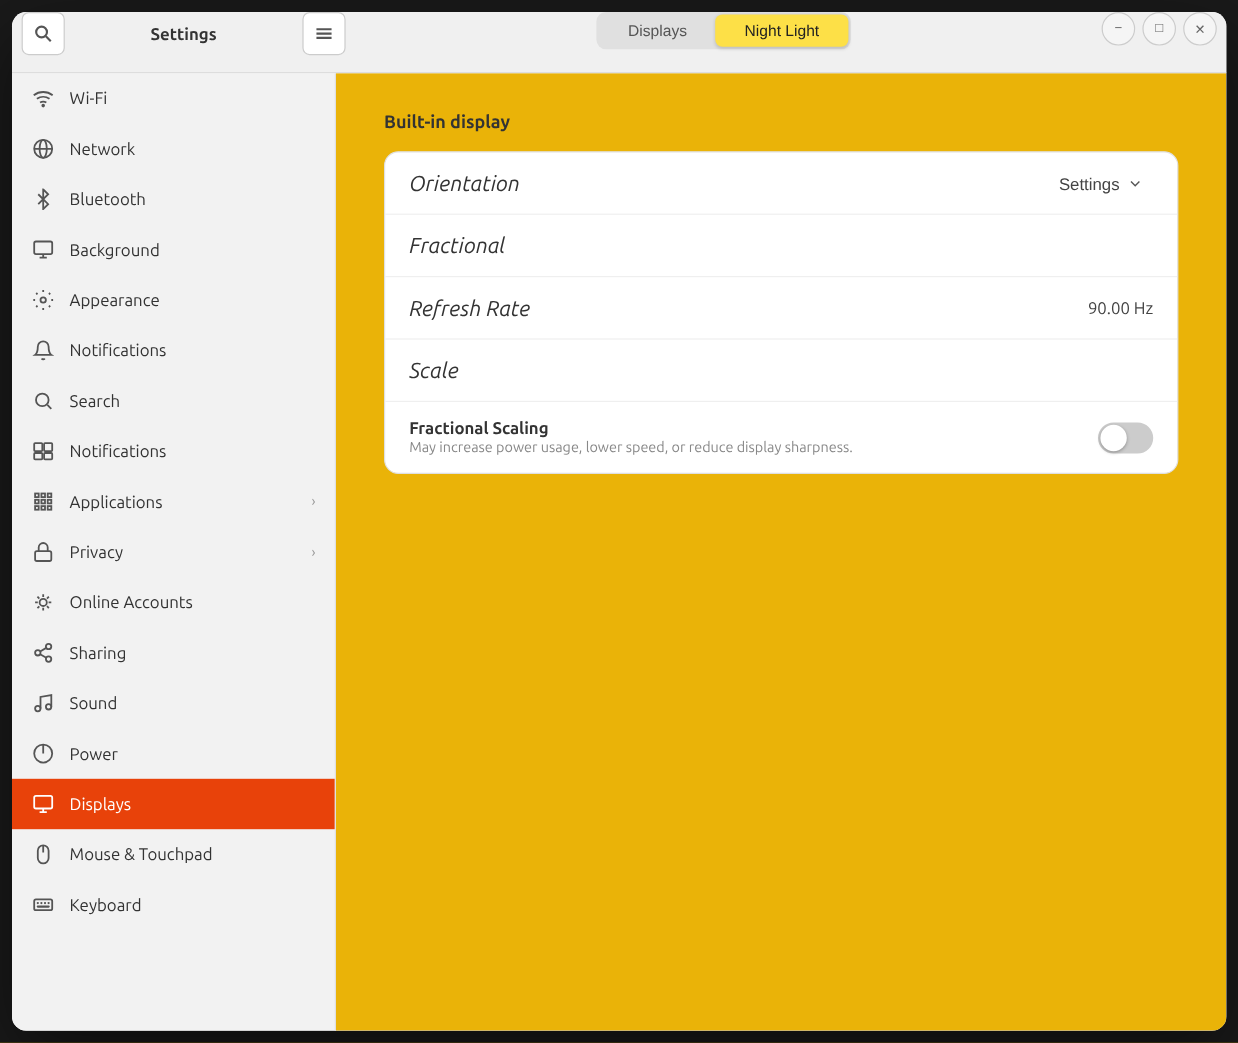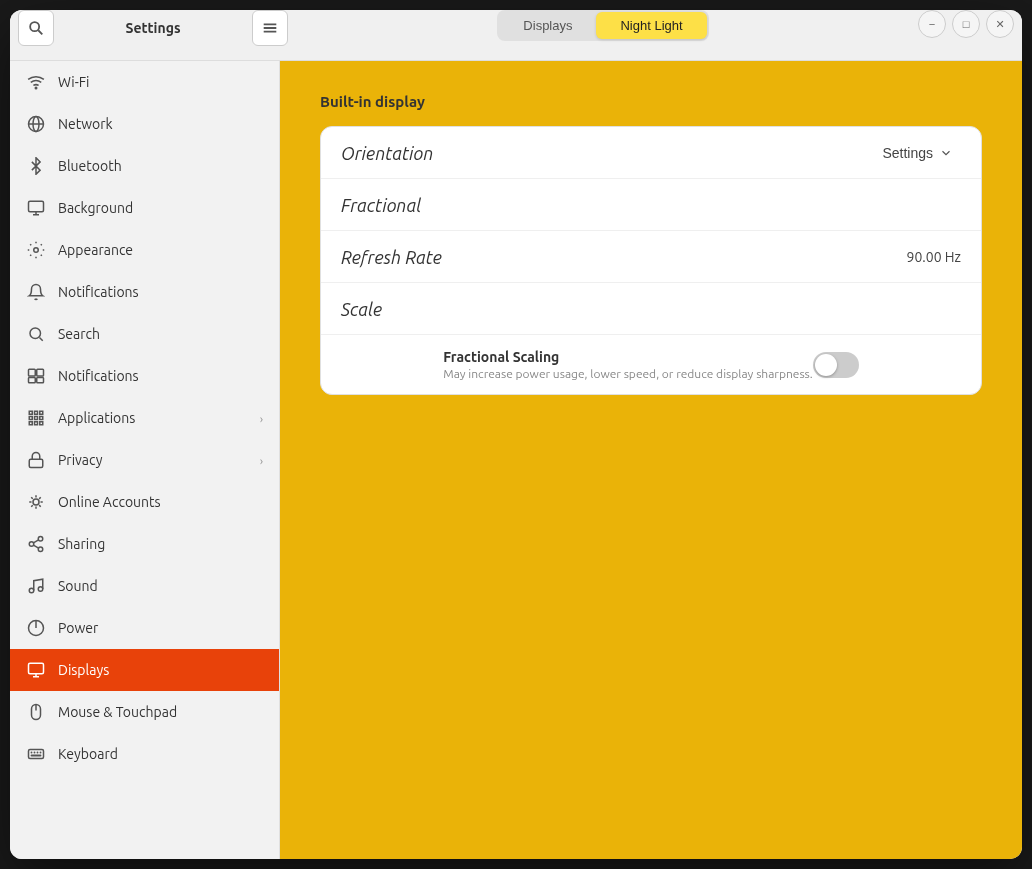--- a/index.html
+++ b/index.html
@@ -237,21 +237,21 @@
       font-weight: 500;
     }
     .fractional-row {
       display: flex;
       flex-direction: column;
       padding: 14px 20px;
     }
     .fractional-top {
       display: flex;
       align-items: center;
-      justify-content: center;
+      justify-content: space-between;
     }
     .fractional-title {
       font-size: 14px;
       font-weight: 600;
       color: #333;
     }
     .fractional-desc {
       font-size: 12px;
       color: #888;
       margin-top: 2px;

